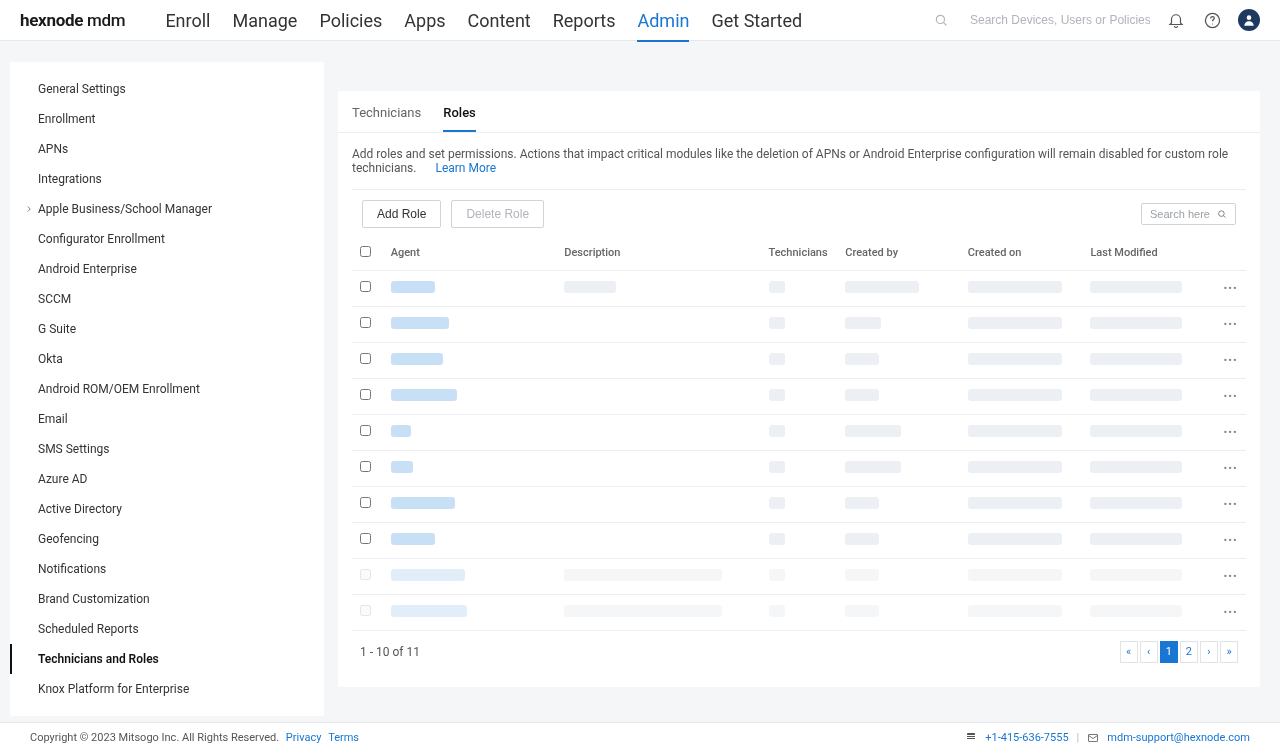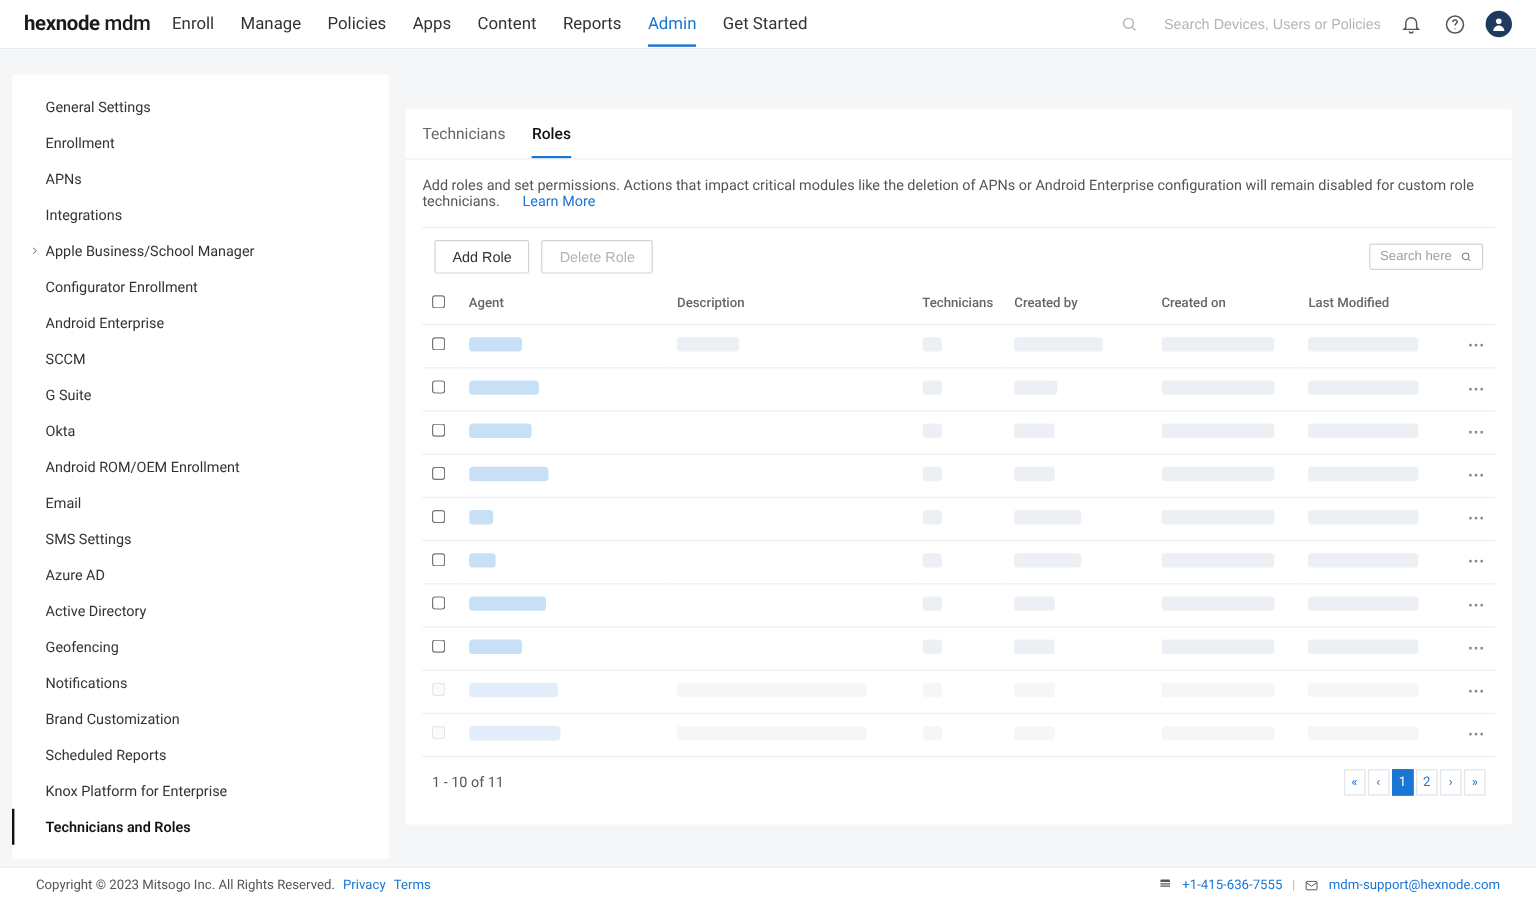--- a/index.html
+++ b/index.html
@@ -25,27 +25,27 @@
       display: flex;
       align-items: center;
       padding: 0 20px 0 20px;
       z-index: 5;
     }
     .brand {
       font-size: 17px;
       font-weight: 700;
       color: #1a1a1a;
       letter-spacing: -.3px;
-      margin-right: 18px;
+      margin-right: 40px;
       white-space: nowrap;
     }
     .brand .mdm { font-weight: 500; }
     .nav-items { display: flex; gap: 22px; }
     .nav-item {
-      font-size: 14px;
+      font-size: 18px;
       color: #333;
       padding: 11px 0 9px;
       cursor: pointer;
       border-bottom: 2px solid transparent;
     }
     .nav-item.active {
       color: #1976d2;
       border-bottom-color: #1976d2;
     }
     .topbar-right {
@@ -389,25 +389,25 @@
       </div>
       <div class="side-item">
         <span>Notifications</span>
       </div>
       <div class="side-item">
         <span>Brand Customization</span>
       </div>
       <div class="side-item">
         <span>Scheduled Reports</span>
       </div>
-      <div class="side-item">
-        <span>Knox Platform for Enterprise</span>
-      </div>
       <div class="side-item active">
         <span>Technicians and Roles</span>
+      </div>
+      <div class="side-item">
+        <span>Knox Platform for Enterprise</span>
       </div>
     </div>
 
   <div class="content">
     <div class="tabs" id="tabs">
         <div class="tab">Technicians</div>
         <div class="tab active">Roles</div>
       </div>
 
     <div class="desc-row">

